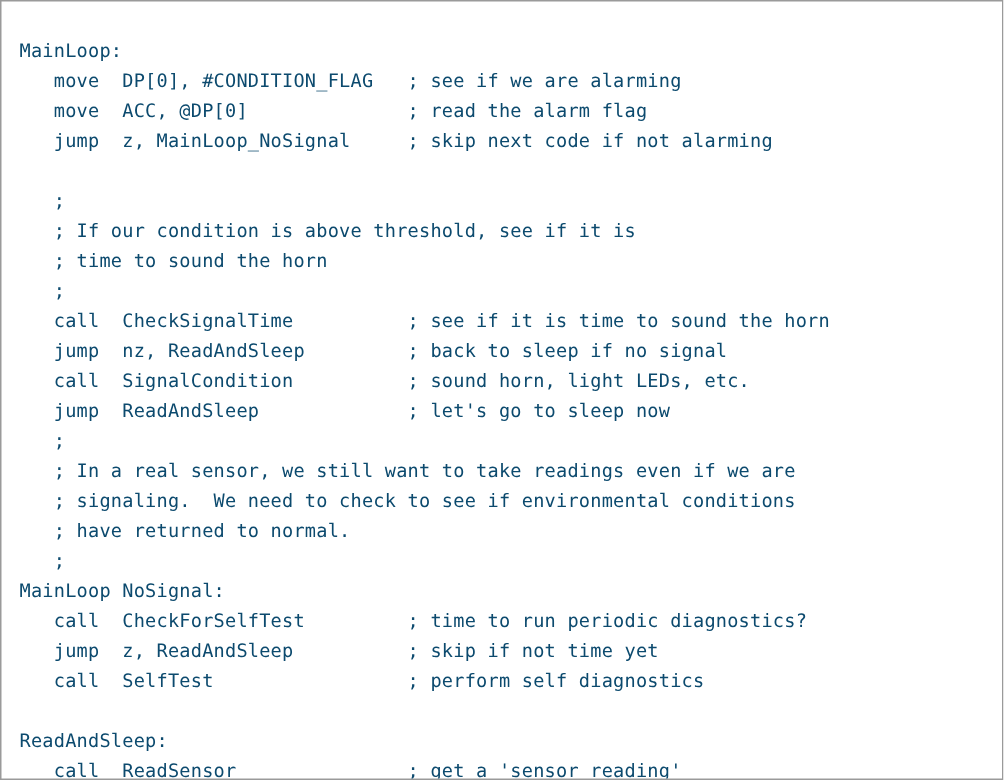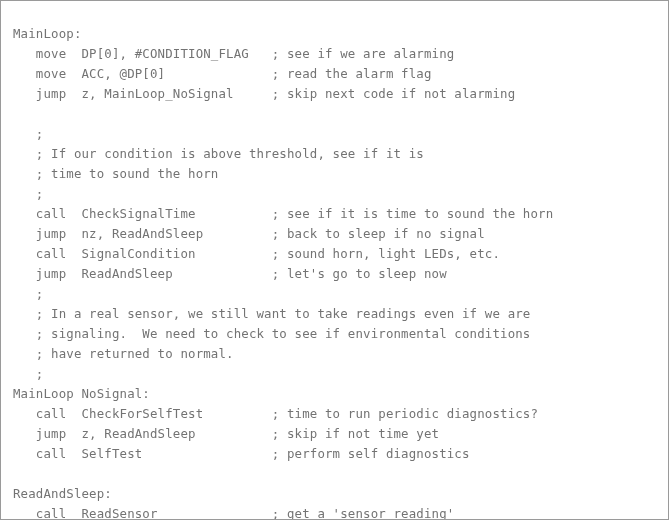--- a/index.html
+++ b/index.html
@@ -25,21 +25,21 @@
     top: 0;
     right: 0;
     bottom: 0;
     padding: 10px 8px 8px 12px;
     box-sizing: border-box;
   }
   .line {
     height: 20px;
     line-height: 20px;
     font-size: 12.4px;
-    color: #737373;
+    color: #0c4a6e;
     white-space: pre;
     letter-spacing: 0.15px;
   }
   .blank {
     color: transparent;
   }
 </style>
 </head>
 <body>
 

